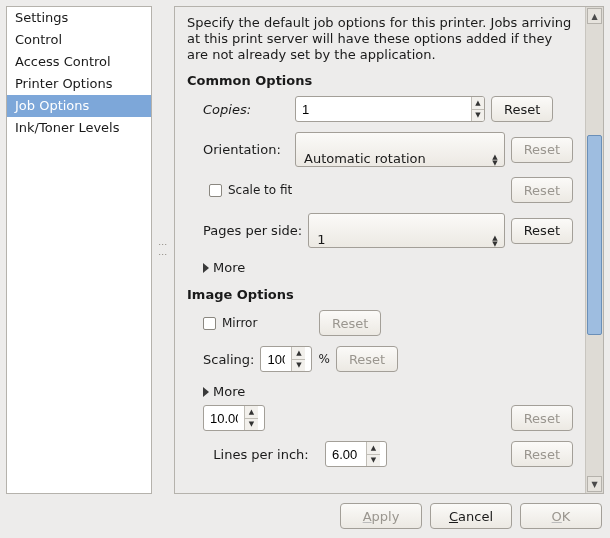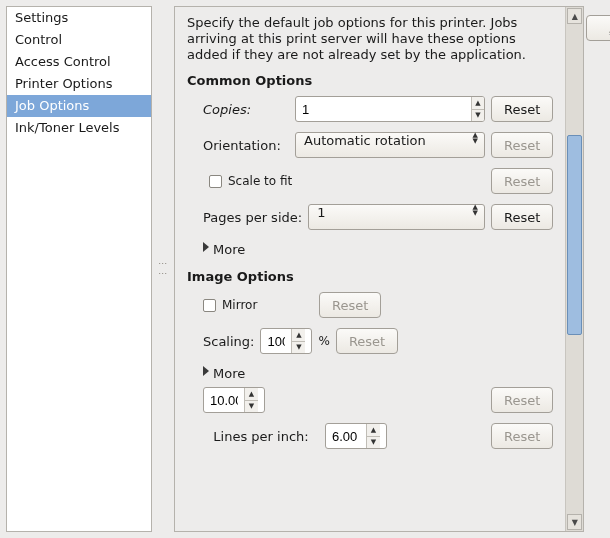--- a/index.html
+++ b/index.html
@@ -12,21 +12,21 @@
     color: #1a1a1a;
     width: 610px;
     height: 538px;
     overflow: hidden;
   }
   .outer {
     width: 610px;
     height: 538px;
     padding: 6px;
     display: flex;
-    flex-direction: row;
+    flex-direction: column;
   }
   .main-row {
     display: flex;
     flex: 1;
     gap: 6px;
     min-height: 0;
   }
   .sidebar {
     width: 146px;
     background: #fff;
@@ -157,22 +157,22 @@
     align-items: center;
     justify-content: center;
     font-size: 7px;
     color: #333;
     cursor: pointer;
     background: #f2f0ec;
   }
   .spin-arrows span:first-child { border-bottom: 1px solid #c0bdb6; }
   .select-wrap {
     display: inline-flex;
-    align-items: flex-start;
-    height: 26px;
+    align-items: flex-end;
+    height: 35px;
     border: 1px solid #a39f98;
     background: linear-gradient(#fbfaf8, #ece9e3);
     border-radius: 3px;
     padding: 0 6px 0 8px;
     cursor: pointer;
   }
   .select-wrap .sel-text { flex: 1; font-size: 13px; }
   .sel-arrow {
     display: flex;
     flex-direction: column;
@@ -208,20 +208,21 @@
   }
   .chk-box {
     width: 13px;
     height: 13px;
     border: 1px solid #8a8780;
     background: #fff;
     border-radius: 2px;
   }
   .expander {
     display: inline-flex;
+    align-items: center;
     gap: 4px;
     font-size: 13px;
     cursor: pointer;
     margin: 2px 16px 6px 0;
   }
   .triangle-right {
     display:inline-block;
     width:0;height:0;
     border-top:5px solid transparent;
     border-bottom:5px solid transparent;

